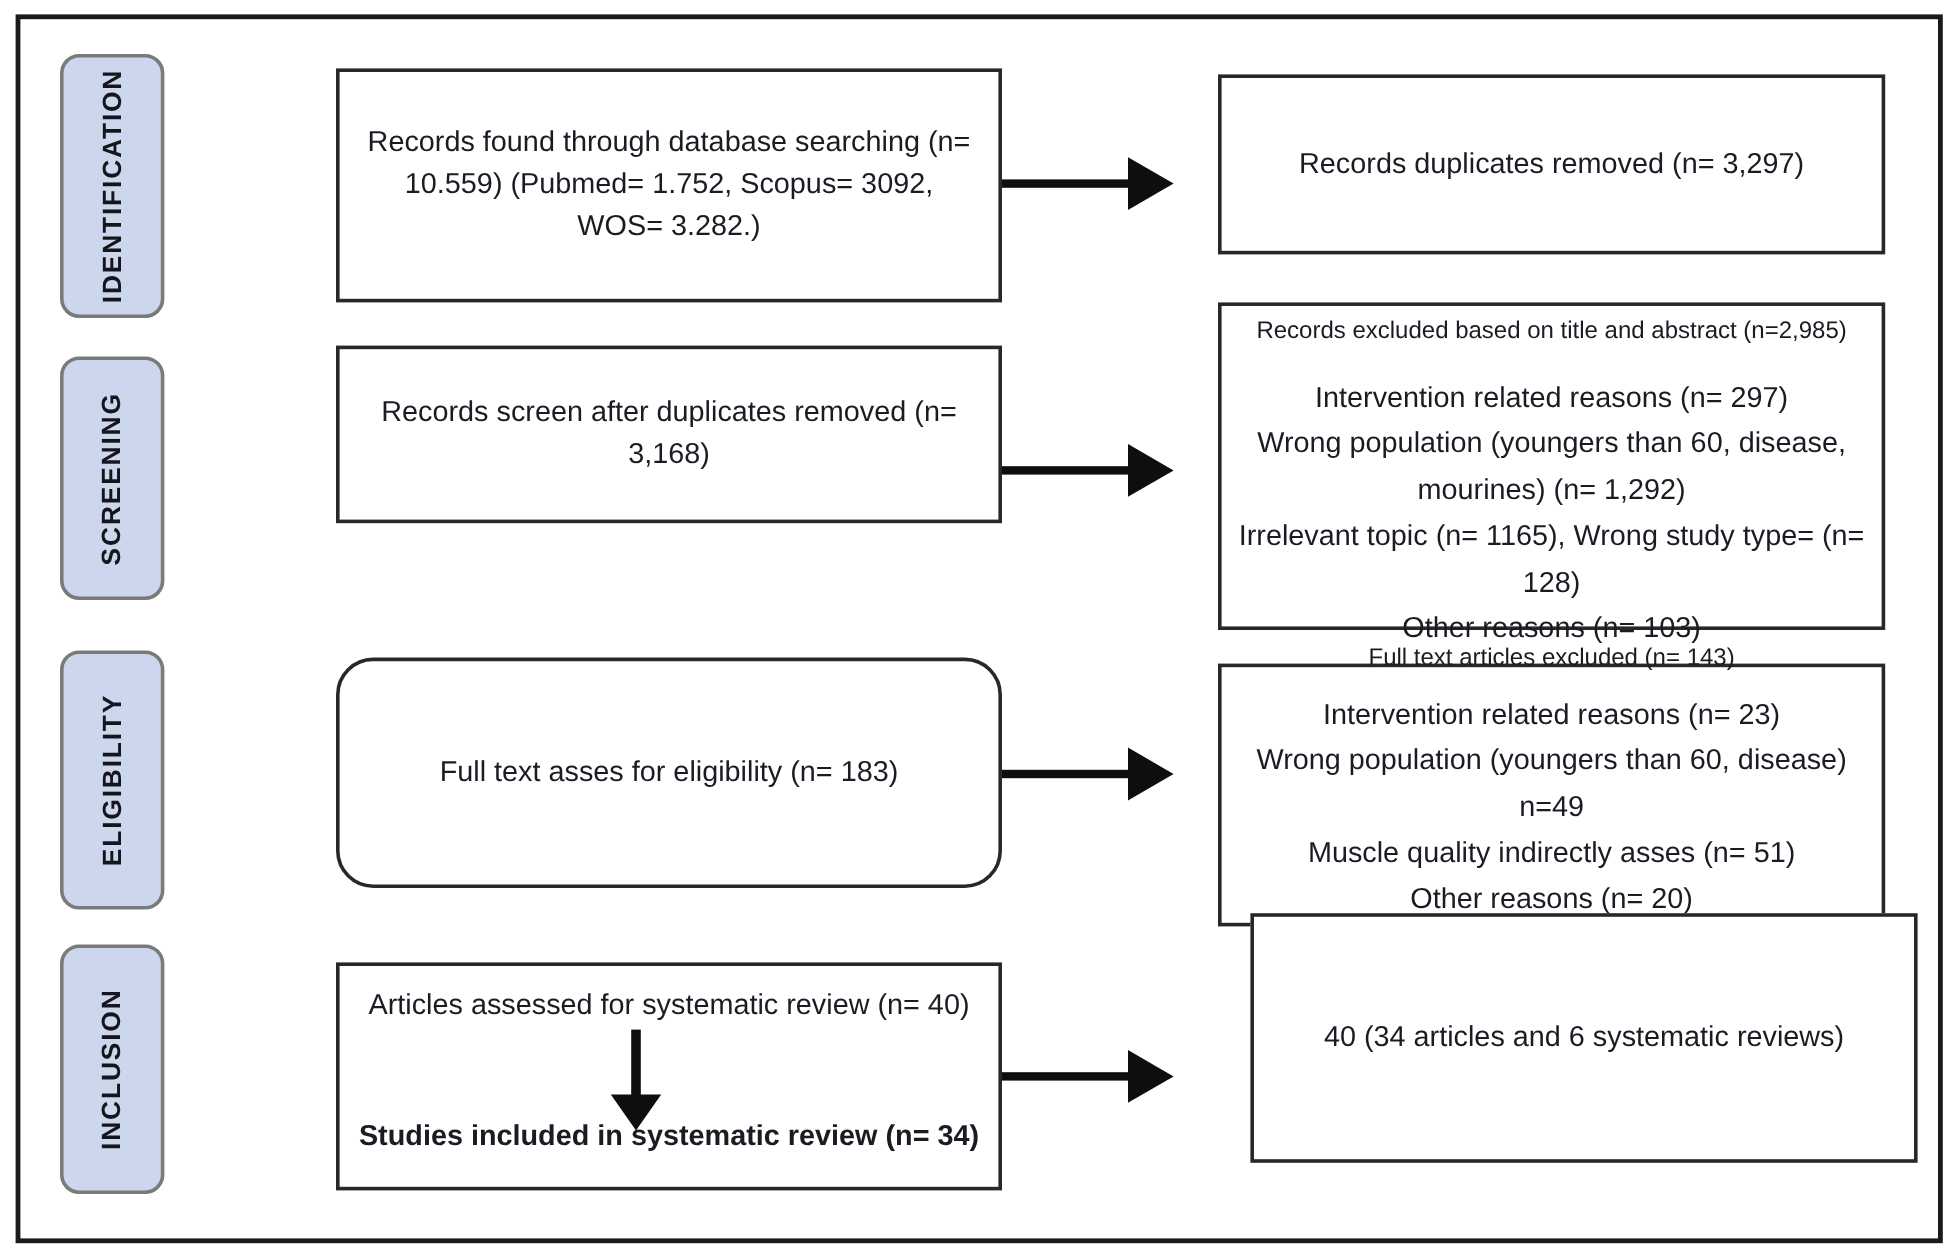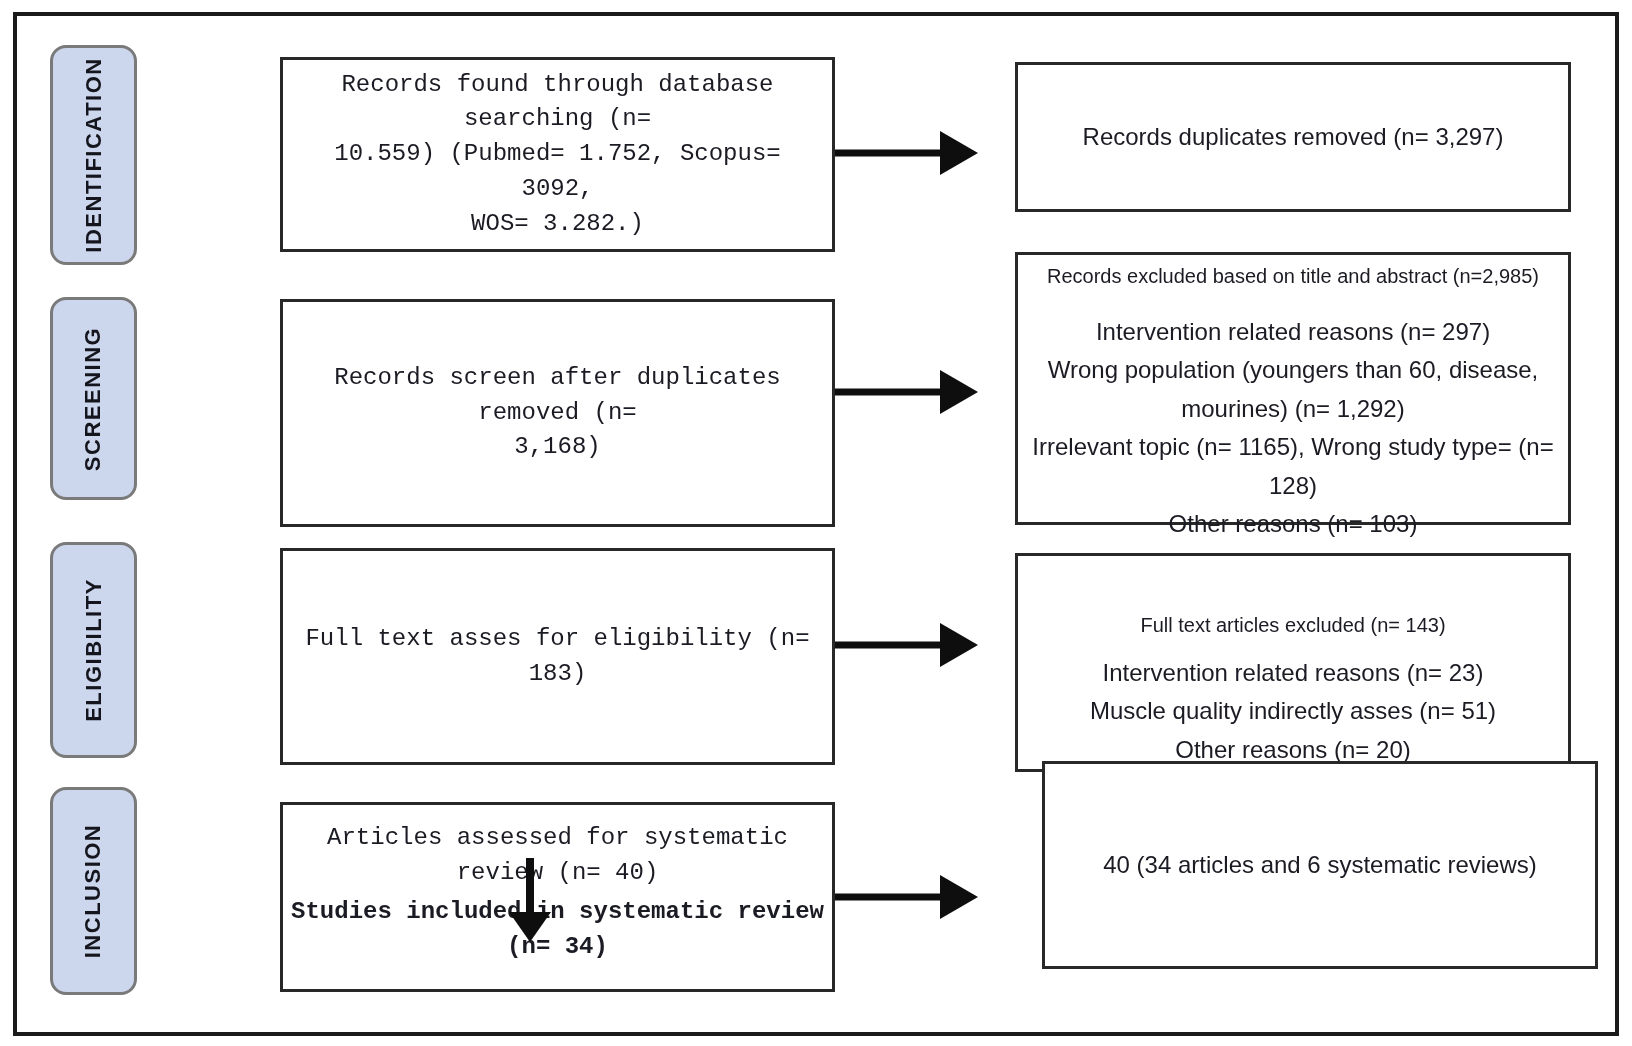--- a/index.html
+++ b/index.html
@@ -10,21 +10,21 @@
   
   .stage{position:absolute;left:50px;width:87px;background:#ccd7ee;border:3px solid #7a7a7a;
     border-radius:16px;box-sizing:border-box;display:flex;align-items:center;justify-content:center;}
   .stage .vtext{transform:rotate(-90deg);white-space:nowrap;font-weight:bold;font-size:22px;
     letter-spacing:1.5px;color:#15151d;}
   
   .box{position:absolute;background:#ffffff;border:3px solid #282828;box-sizing:border-box;
     display:flex;flex-direction:column;align-items:center;justify-content:center;
     text-align:center;font-size:24px;line-height:1.45;color:#1b1b24;}
   .box .line{max-width:520px;}
-  .mid{left:280px;width:555px;font-family:Liberation Mono, monospace;}
+  .mid{left:280px;width:555px;}
   .right{left:1015px;width:556px;}
   .box.listbox{justify-content:flex-start;}
   .result-title{font-size:20px;line-height:1.3;max-width:505px;}
   .reasons{margin-top:24px;font-size:24px;line-height:1.6;max-width:535px;}
   .reason-line{max-width:535px;}
   .split{justify-content:space-between;padding:16px 0 24px 0;}
   .bold{font-weight:bold;}
   
   .h-arrow{position:absolute;width:143px;height:44px;}
   .h-arrow .stem{position:absolute;left:0;top:50%;transform:translateY(-50%);
@@ -65,49 +65,50 @@
     <div class="line">WOS= 3.282.)</div>
   </div>
   <div class="h-arrow" style="left:835px;top:131px;">
     <div class="stem"></div>
     <div class="head"></div>
   </div>
   <div class="box right" style="top:62px;height:150px;">
     <div class="line">Records duplicates removed (n= 3,297)</div>
   </div>
 
-  <div class="box mid" style="top:299px;height:228px;">
+  <div class="box mid" style="top:288px;height:148px;">
     <div class="line">Records screen after duplicates removed (n=</div>
     <div class="line">3,168)</div>
   </div>
   <div class="h-arrow" style="left:835px;top:370px;">
     <div class="stem"></div>
     <div class="head"></div>
   </div>
   <div class="box right listbox" style="top:252px;height:273px;padding-top:8px;">
     <div class="result-title">Records excluded based on title and abstract (n=2,985)</div>
     <div class="reasons">
       <div class="reason-line">Intervention related reasons  (n= 297)</div>
       <div class="reason-line">Wrong population (youngers than 60, disease, mourines) (n= 1,292)</div>
       <div class="reason-line">Irrelevant topic (n= 1165), Wrong study type= (n= 128)</div>
       <div class="reason-line">Other reasons (n= 103)</div>
     </div>
   </div>
 
-  <div class="box mid" style="top:548px;height:217px;">
+  <div class="box mid" style="top:548px;height:192px;border-radius:31px;">
     <div class="line">Full text asses for eligibility (n= 183)</div>
   </div>
   <div class="h-arrow" style="left:835px;top:623px;">
     <div class="stem"></div>
     <div class="head"></div>
   </div>
   <div class="box right listbox" style="top:553px;height:219px;padding-top:20px;justify-content:flex-end;">
     <div class="result-title">Full text articles excluded (n= 143)</div>
     <div class="reasons" style="margin-top:16px;">
       <div class="reason-line">Intervention related reasons  (n= 23)</div>
+      <div class="reason-line">Wrong population (youngers than 60, disease) n=49</div>
       <div class="reason-line">Muscle quality indirectly asses (n= 51)</div>
       <div class="reason-line">Other reasons (n= 20)</div>
     </div>
   </div>
 
   <div class="box mid split" style="top:802px;height:190px;">
     <div class="line">Articles assessed for systematic review (n= 40)</div>
     <div class="line bold" style="max-width:545px;">Studies included in systematic review (n= 34)</div>
   </div>
   <div class="v-arrow">

